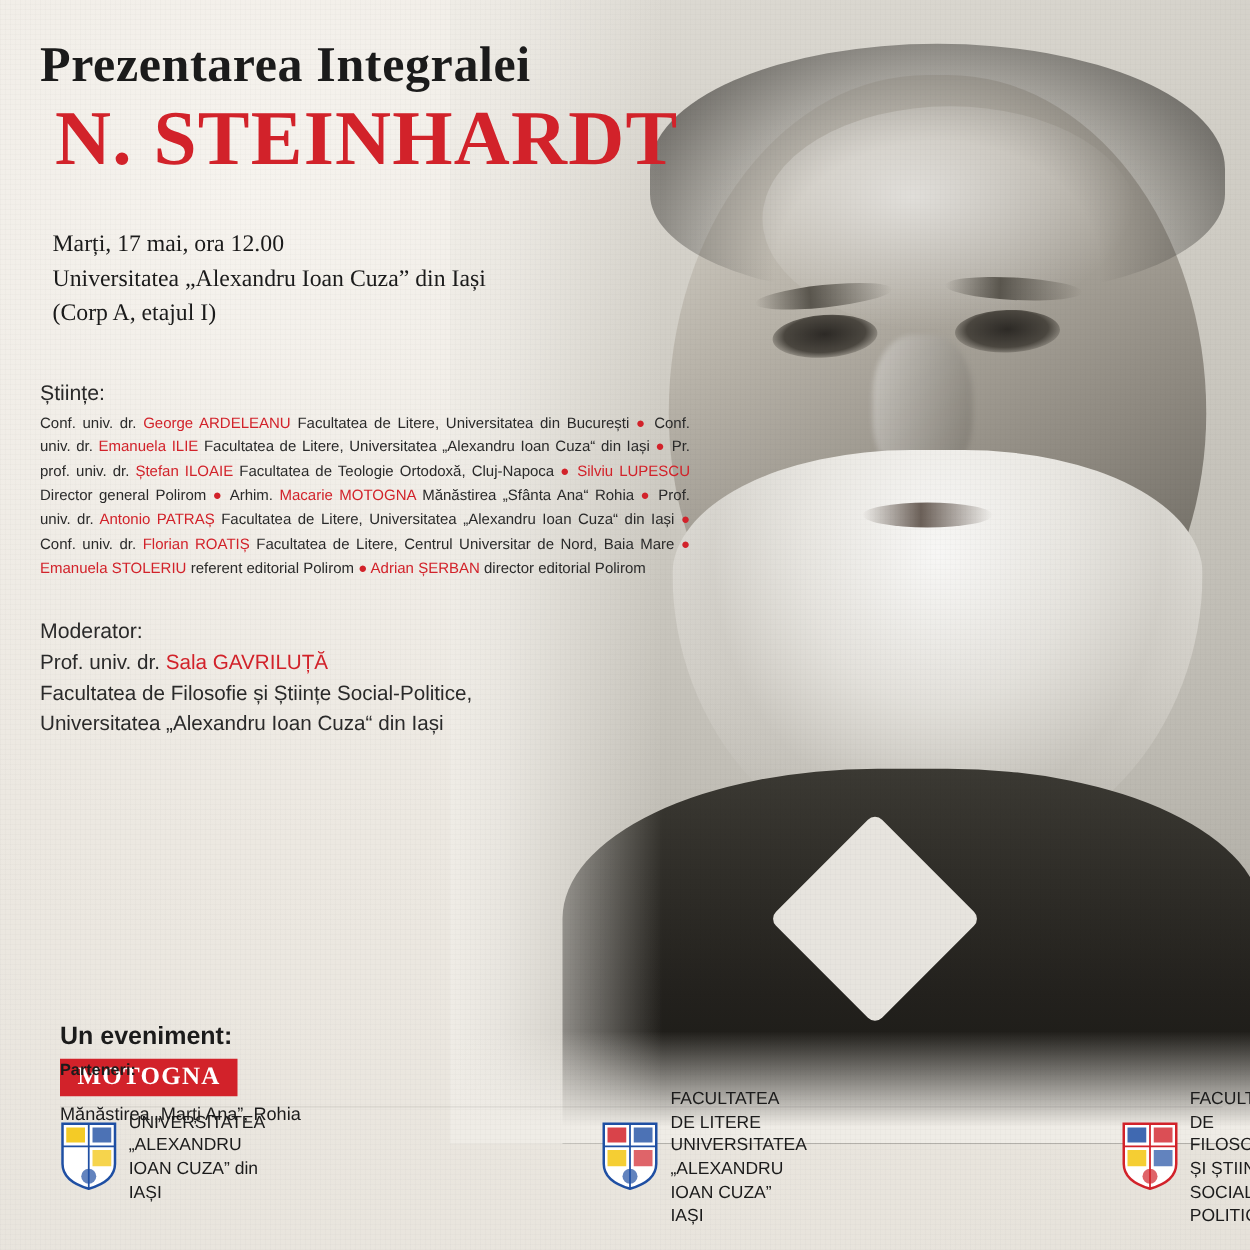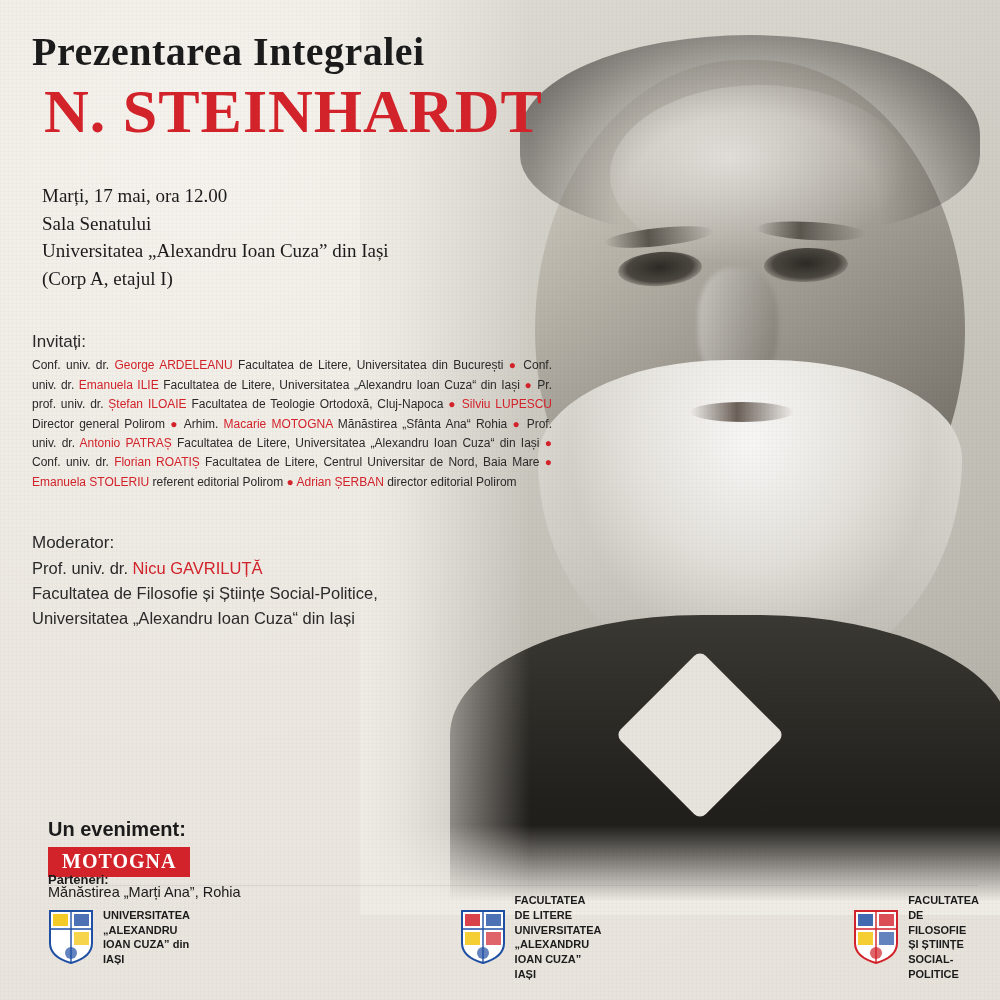--- a/index.html
+++ b/index.html
@@ -126,37 +126,37 @@
   .event-info div { white-space:nowrap; }
   .guests-label {
     margin-top:40px; font-size:17px; color:#2a2a2a;
   }
   .guests {
     margin-top:4px; width:520px; font-size:12px; line-height:1.62;
     color:#2a2a2a; text-align:justify;
   }
   .nm { color:#d2222a; }
   .dot { color:#d2222a; font-weight:700; }
-  .moderator-label { margin-top:41px; font-size:17px; color:#2a2a2a; }
+  .moderator-label { margin-top:30px; font-size:17px; color:#2a2a2a; }
   .moderator { margin-top:3px; font-size:16.5px; line-height:1.5; color:#2a2a2a; width:520px; }
   
   .organizer { position:absolute; left:48px; top:818px; width:400px; }
   .org-label { font-size:20px; font-weight:700; color:#1b1b1b; }
   .polirom-box {
     display:inline-block; margin-top:6px; background:#d2222a; color:#fff;
     font-family:"Liberation Serif", serif; font-weight:700; font-size:20px;
     letter-spacing:1px; padding:3px 14px 4px;
   }
   .org-sub { margin-top:7px; font-size:14.5px; color:#1b1b1b; }
   
   .partners { position:absolute; left:48px; bottom:18px; width:930px; }
   .partners-label { font-size:13px; font-weight:700; color:#1b1b1b; margin-bottom:6px; }
   .partner-row { display:flex; align-items:center; gap:0; }
   .partner { display:flex; align-items:center; }
-  .partner .txt { font-size:11px; font-weight:700; color:#1b1b1b; line-height:1.35; margin-left:9px; }
+  .partner .txt { font-size:14px; font-weight:400; color:#1b1b1b; line-height:1.35; margin-left:9px; }
   .crest { width:46px; height:56px; position:relative; flex:0 0 auto; }
   .p1 { margin-right:270px; }
   .p2 { margin-right:252px; }
   .hr-top { position:absolute; left:0; right:0; bottom:96px; height:1px; background:rgba(0,0,0,.08); }
 </style>
 </head>
 <body>
 
 <div id="poster">
 
@@ -181,31 +181,30 @@
   </div>
 
   <div class="texture"></div>
 
   <div class="content">
     <h1 class="title1">Prezentarea Integralei</h1>
     <h1 class="title2">N. STEINHARDT</h1>
 
     <div class="event-info">
       <div>Marți, 17 mai, ora 12.00</div>
-      <div>Sala Senatului</div>
       <div>Universitatea „Alexandru Ioan Cuza” din Iași</div>
       <div>(Corp A, etajul I)</div>
     </div>
 
-    <div class="guests-label">Invitați:</div>
+    <div class="guests-label">Științe:</div>
     <div class="guests" id="guests"><span>Conf. univ. dr. </span><span class="nm">George ARDELEANU</span><span> Facultatea de Litere, Universitatea din București </span><span class="dot">●</span><span> Conf. univ. dr. </span><span class="nm">Emanuela ILIE</span><span> Facultatea de Litere, Universitatea „Alexandru Ioan Cuza“ din Iași </span><span class="dot">●</span><span> Pr. prof. univ. dr. </span><span class="nm">Ștefan ILOAIE</span><span> Facultatea de Teologie Ortodoxă, Cluj-Napoca </span><span class="dot">●</span><span> </span><span class="nm">Silviu LUPESCU</span><span> Director general Polirom </span><span class="dot">●</span><span> Arhim. </span><span class="nm">Macarie MOTOGNA</span><span> Mănăstirea „Sfânta Ana“ Rohia </span><span class="dot">●</span><span> Prof. univ. dr. </span><span class="nm">Antonio PATRAȘ</span><span> Facultatea de Litere, Universitatea „Alexandru Ioan Cuza“ din Iași </span><span class="dot">●</span><span> Conf. univ. dr. </span><span class="nm">Florian ROATIȘ</span><span> Facultatea de Litere, Centrul Universitar de Nord, Baia Mare </span><span class="dot">●</span><span> </span><span class="nm">Emanuela STOLERIU</span><span> referent editorial Polirom </span><span class="dot">●</span><span> </span><span class="nm">Adrian ȘERBAN</span><span> director editorial Polirom</span></div>
 
     <div class="moderator-label">Moderator:</div>
     <div class="moderator">
-      <span>Prof. univ. dr. </span><span class="nm">Nicu GAVRILUȚĂ</span><br>
+      <span>Prof. univ. dr. </span><span class="nm">Sala GAVRILUȚĂ</span><br>
       <span>Facultatea de Filosofie și Științe Social-Politice,</span><br>
       <span>Universitatea „Alexandru Ioan Cuza“ din Iași</span>
     </div>
   </div>
 
   <div class="organizer">
     <div class="org-label">Un eveniment:</div>
     <div class="polirom-box">MOTOGNA</div>
     <div class="org-sub">Mănăstirea „Marți Ana”, Rohia</div>
   </div>

